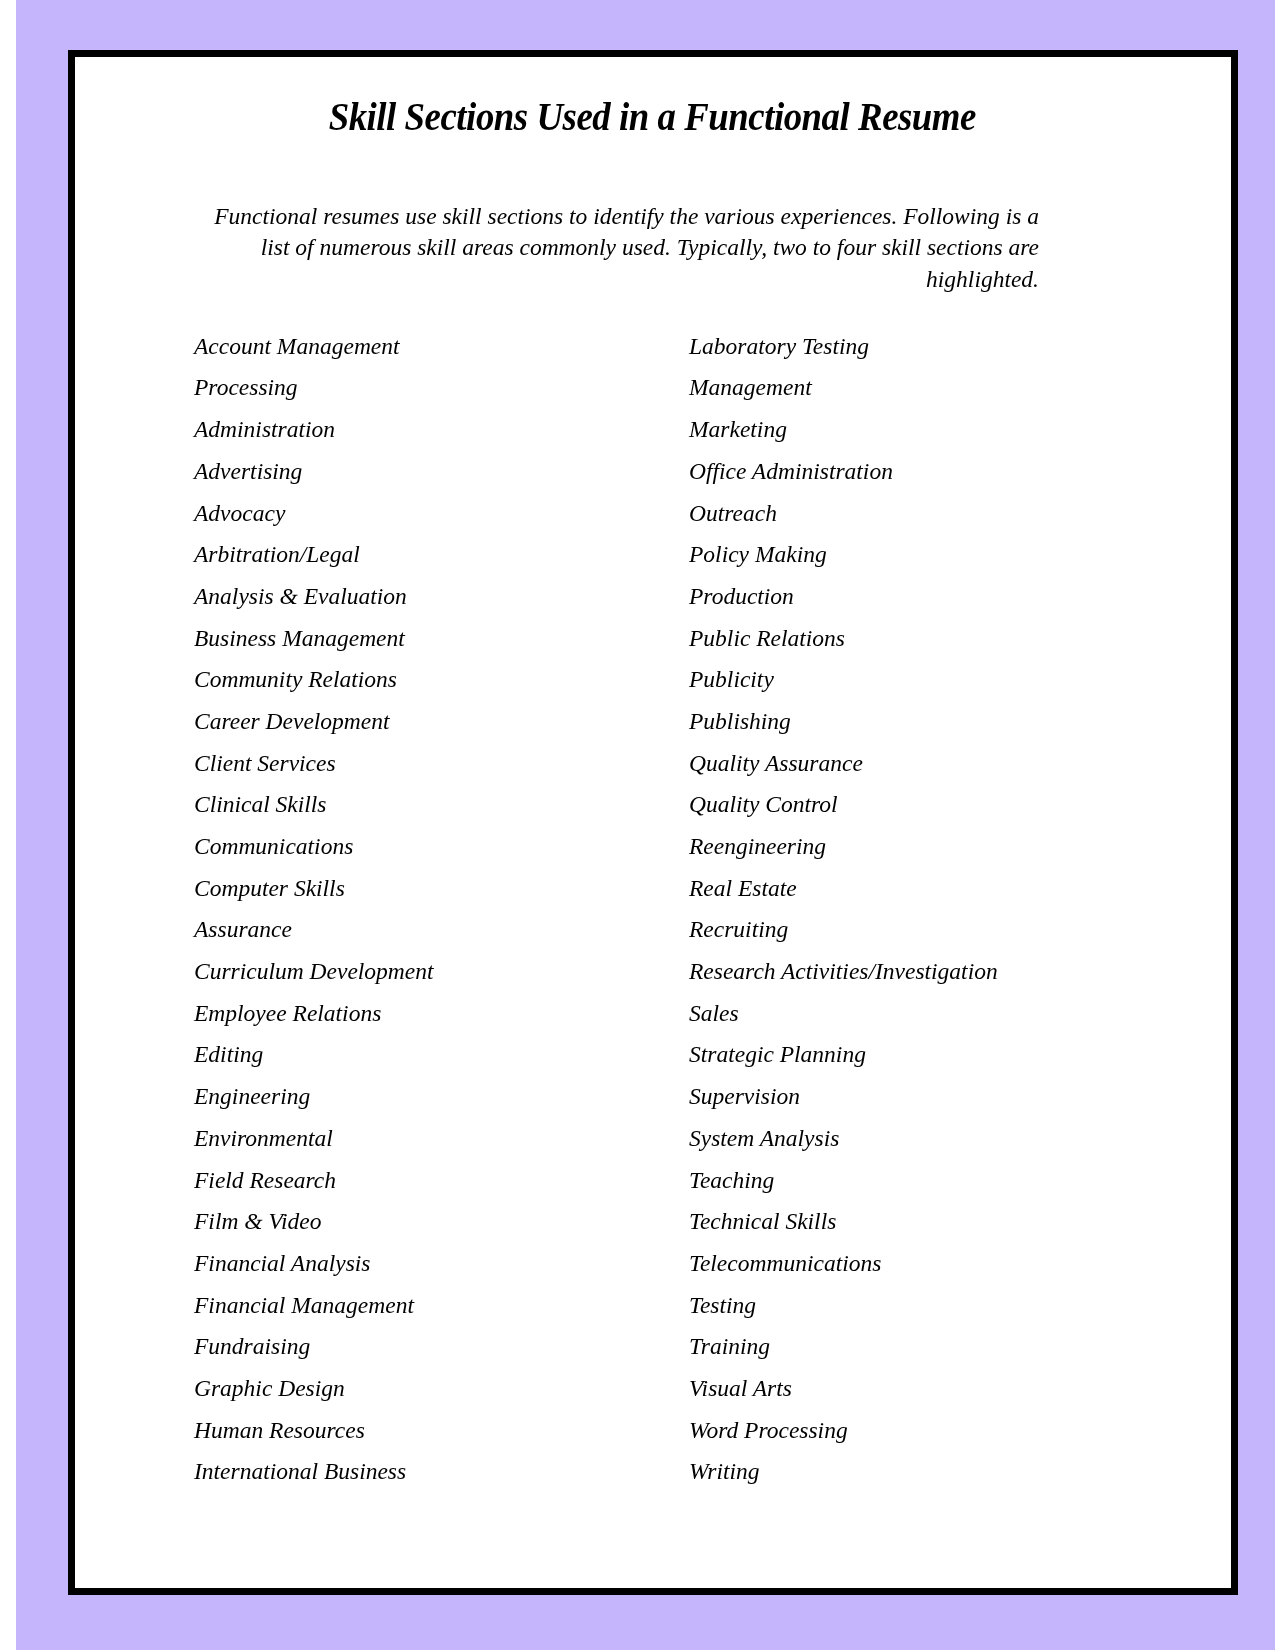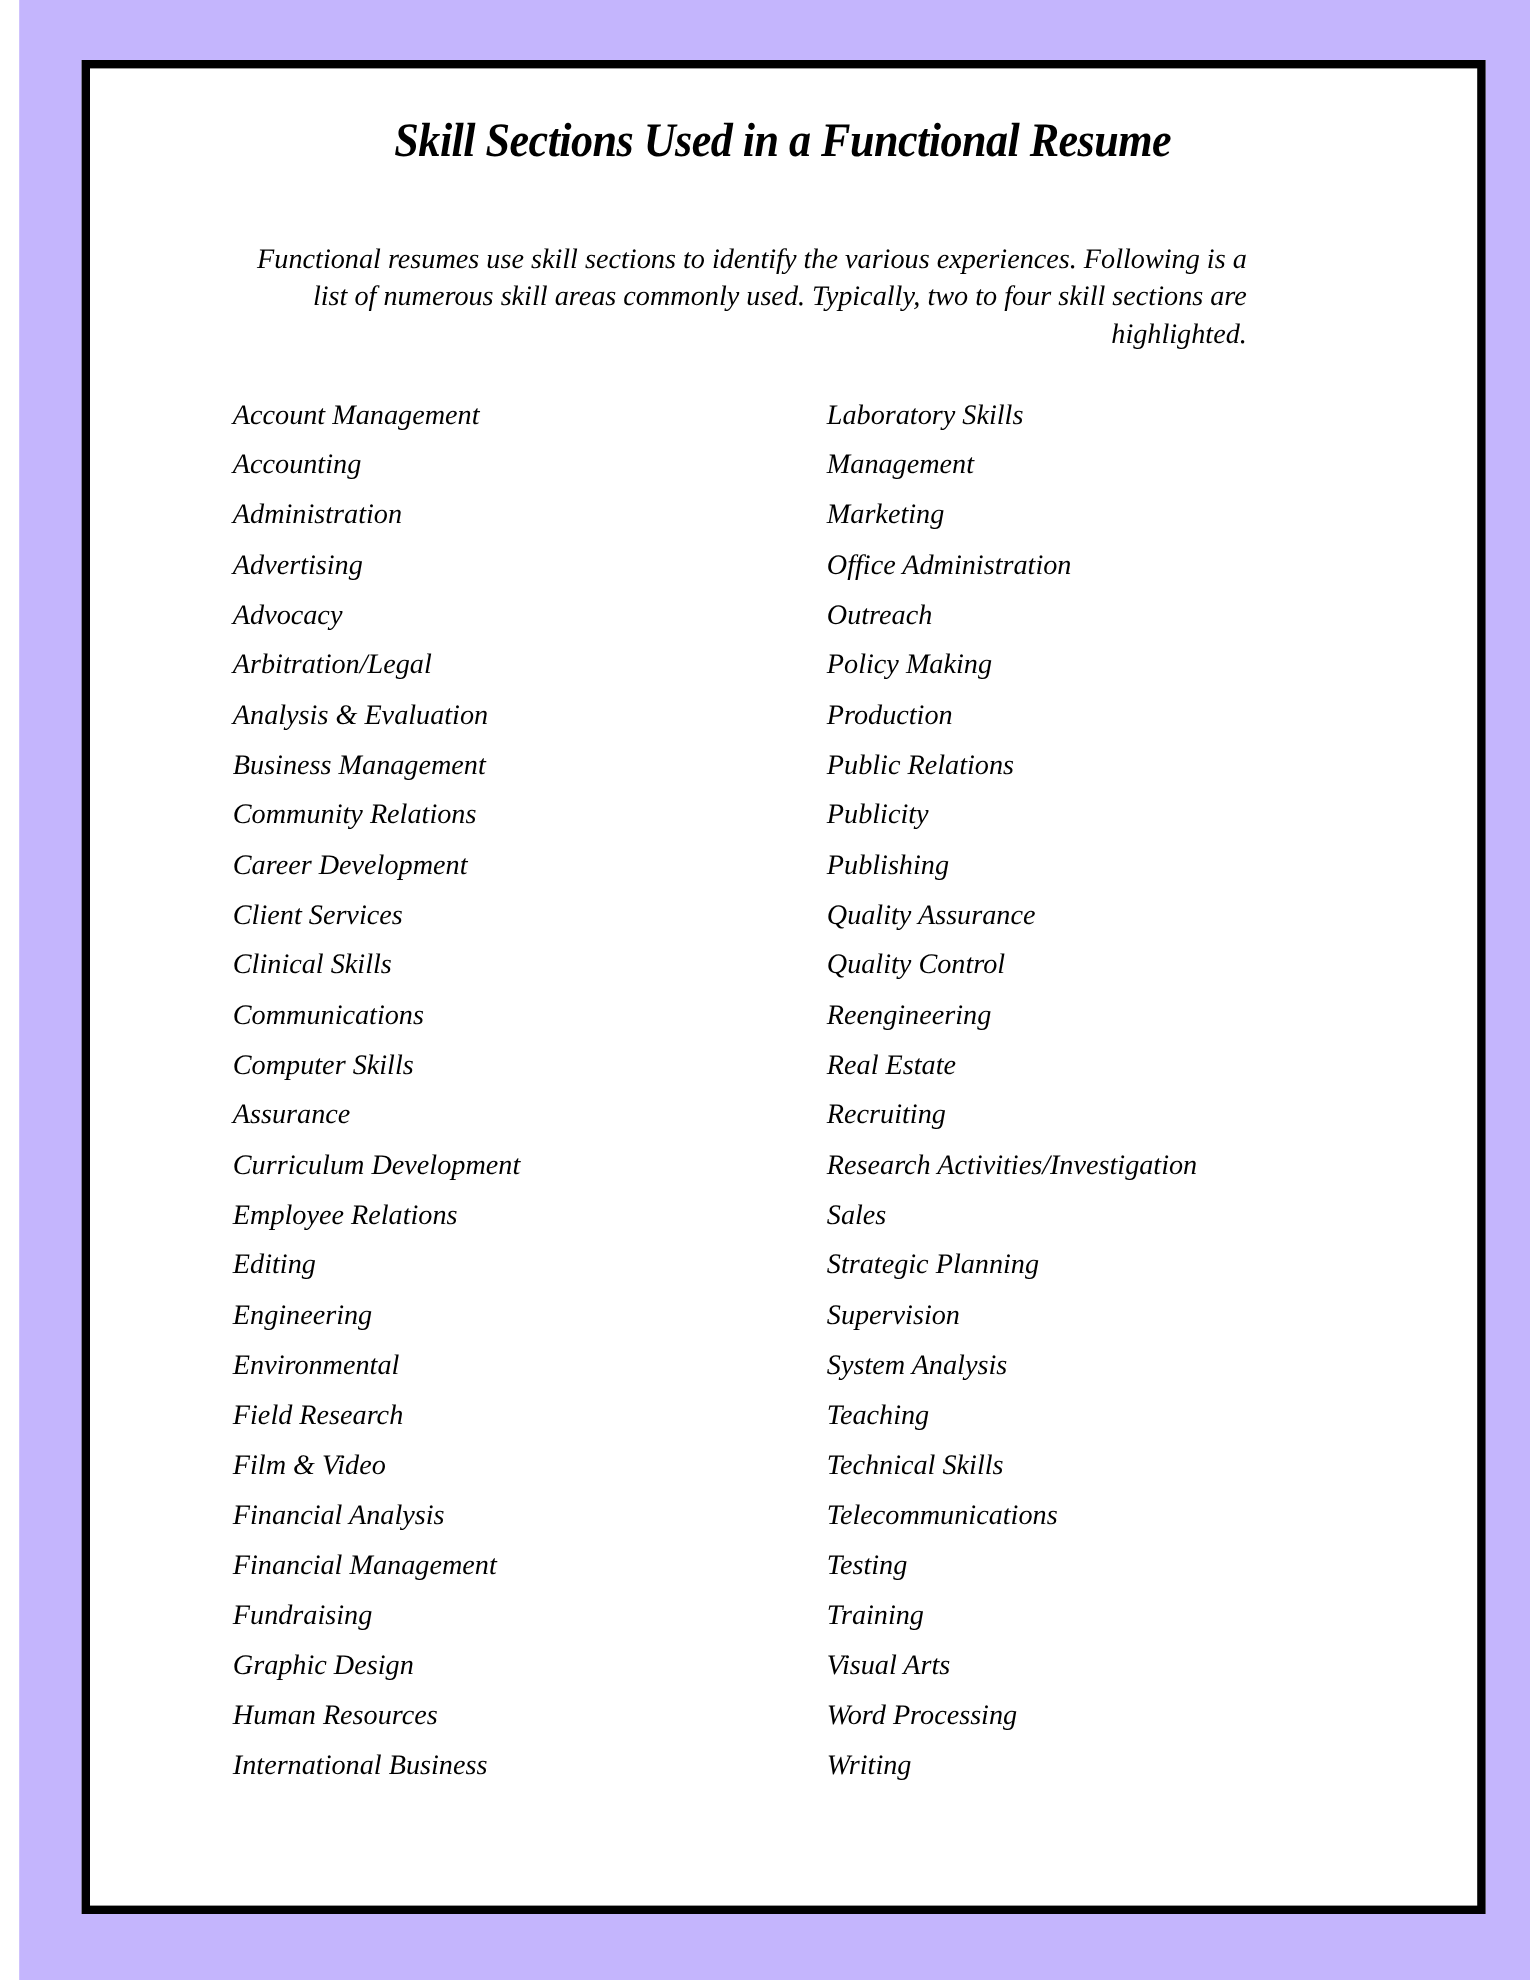--- a/index.html
+++ b/index.html
@@ -110,21 +110,21 @@
 
   <div class="content">
 
     <h1 class="doc-title">Skill Sections Used in a Functional Resume</h1>
 
     <p class="intro">Functional resumes use skill sections to identify the various experiences. Following is a list of numerous skill areas commonly used.  Typically, two to four skill sections are highlighted.</p>
 
     <div class="skills-columns">
       <div class="skills-col left">
           <div class="skill-item">Account Management</div>
-          <div class="skill-item">Accounting</div>
+          <div class="skill-item">Processing</div>
           <div class="skill-item">Administration</div>
           <div class="skill-item">Advertising</div>
           <div class="skill-item">Advocacy</div>
           <div class="skill-item">Arbitration/Legal</div>
           <div class="skill-item">Analysis &amp; Evaluation</div>
           <div class="skill-item">Business Management</div>
           <div class="skill-item">Community Relations</div>
           <div class="skill-item">Career Development</div>
           <div class="skill-item">Client Services</div>
           <div class="skill-item">Clinical Skills</div>
@@ -139,21 +139,21 @@
           <div class="skill-item">Field Research</div>
           <div class="skill-item">Film &amp; Video</div>
           <div class="skill-item">Financial Analysis</div>
           <div class="skill-item">Financial Management</div>
           <div class="skill-item">Fundraising</div>
           <div class="skill-item">Graphic Design</div>
           <div class="skill-item">Human Resources</div>
           <div class="skill-item">International Business</div>
         </div>
       <div class="skills-col right">
-          <div class="skill-item">Laboratory Skills</div>
+          <div class="skill-item">Laboratory Testing</div>
           <div class="skill-item">Management</div>
           <div class="skill-item">Marketing</div>
           <div class="skill-item">Office Administration</div>
           <div class="skill-item">Outreach</div>
           <div class="skill-item">Policy Making</div>
           <div class="skill-item">Production</div>
           <div class="skill-item">Public Relations</div>
           <div class="skill-item">Publicity</div>
           <div class="skill-item">Publishing</div>
           <div class="skill-item">Quality Assurance</div>

